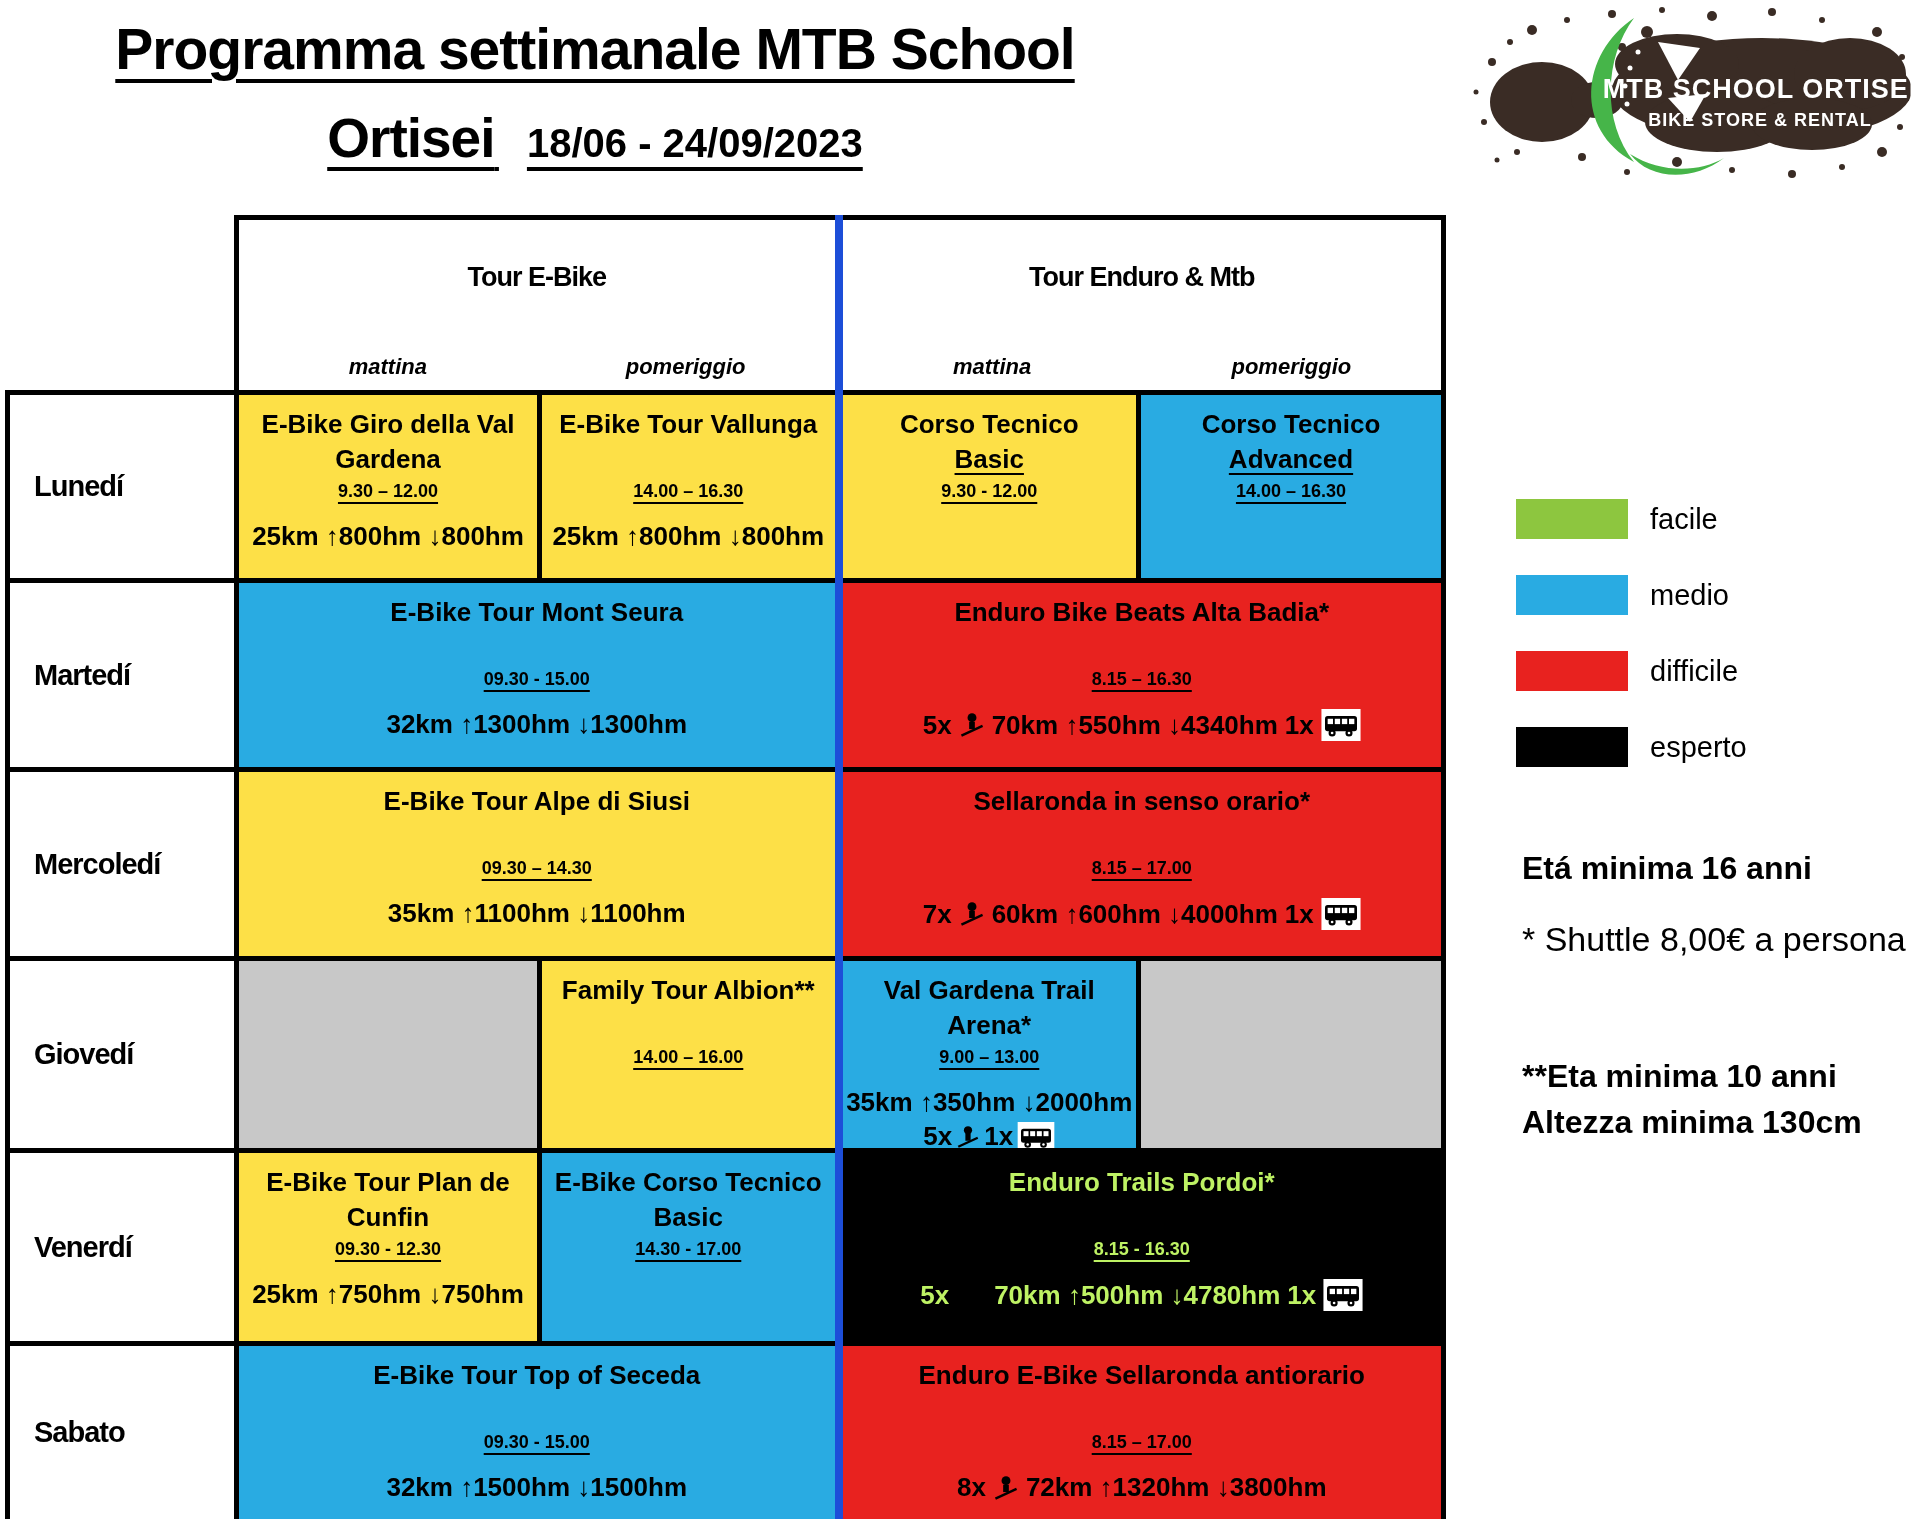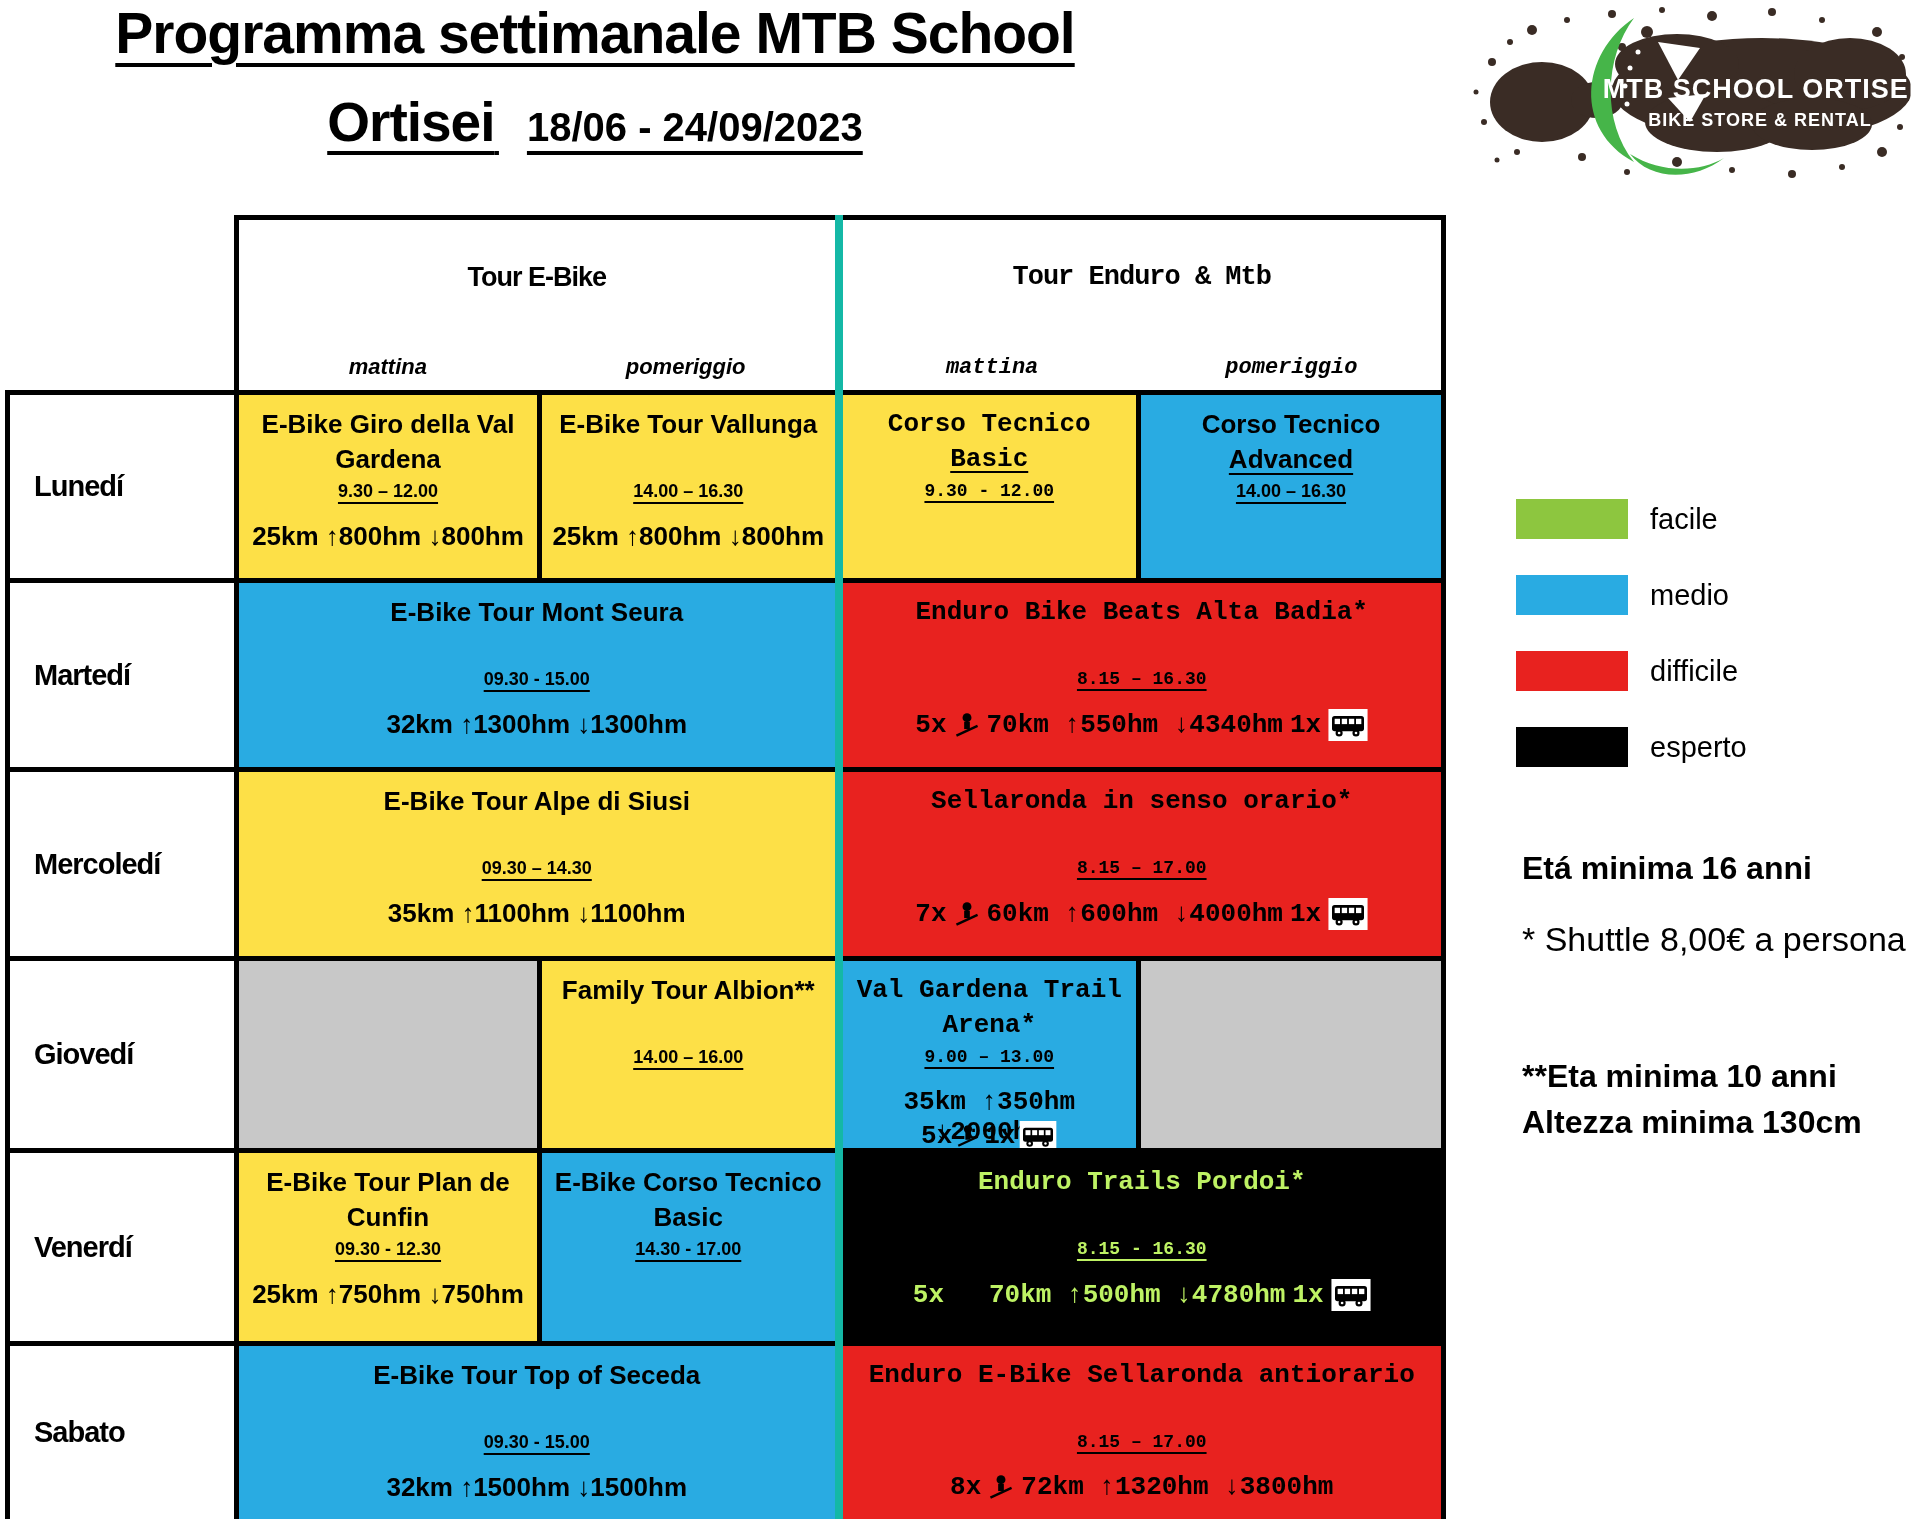--- a/index.html
+++ b/index.html
@@ -1,34 +1,34 @@
 <!DOCTYPE html>
 <html><head>
 <meta charset="utf-8">
 <style>
   html,body{margin:0;padding:0;background:#ffffff;}
   #page{position:relative;width:1920px;height:1519px;background:#fff;overflow:hidden;
         font-family:"Liberation Sans",sans-serif;color:#000;}
 
   
-  #title-block{position:absolute;left:70px;top:0;width:1050px;text-align:center;}
+  #title-block{position:absolute;left:70px;top:16px;width:1050px;text-align:center;}
   .title-line1{font-size:57px;font-weight:bold;letter-spacing:-1px;
                text-decoration:underline;text-decoration-thickness:4px;text-underline-offset:10px;}
   .title-line2{margin-top:24px;text-decoration:underline;text-decoration-thickness:4px;text-underline-offset:10px;}
   .title-ortisei{font-size:55px;font-weight:bold;letter-spacing:-1px;}
   .title-date{font-size:40px;font-weight:bold;margin-left:28px;}
 
   
   #logo{position:absolute;left:1462px;top:2px;width:456px;height:188px;}
 
   
   #sched{position:absolute;left:5px;top:215px;border-collapse:collapse;table-layout:fixed;}
   #sched td{vertical-align:top;padding:0;border:5px solid #000;overflow:hidden;}
   #sched td.noborder{border:none;background:#fff;}
-  #sched td.thickleft{border-left:8px solid #14b8a6;font-family:Liberation Mono, monospace;}
+  #sched td.thickleft{border-left:8px solid #1d4ed8;}
   col.c-day{width:229px;}col.c-1{width:303px;}col.c-2{width:299px;}col.c-3{width:300px;}col.c-4{width:305px;}
 
   .day-cell{background:#fff;vertical-align:middle !important;}
   .day-label{font-size:29px;font-weight:bold;padding-left:24px;letter-spacing:-1px;}
 
   .ghead{background:#fff;position:relative;height:165px;}
   .g-title{font-size:27px;font-weight:bold;text-align:center;margin-top:42px;letter-spacing:-1px;}
   .g-subs{position:absolute;left:0;right:0;bottom:10px;display:flex;}
   .g-subs span{flex:1;text-align:center;font-size:22px;font-weight:bold;font-style:italic;}
 

